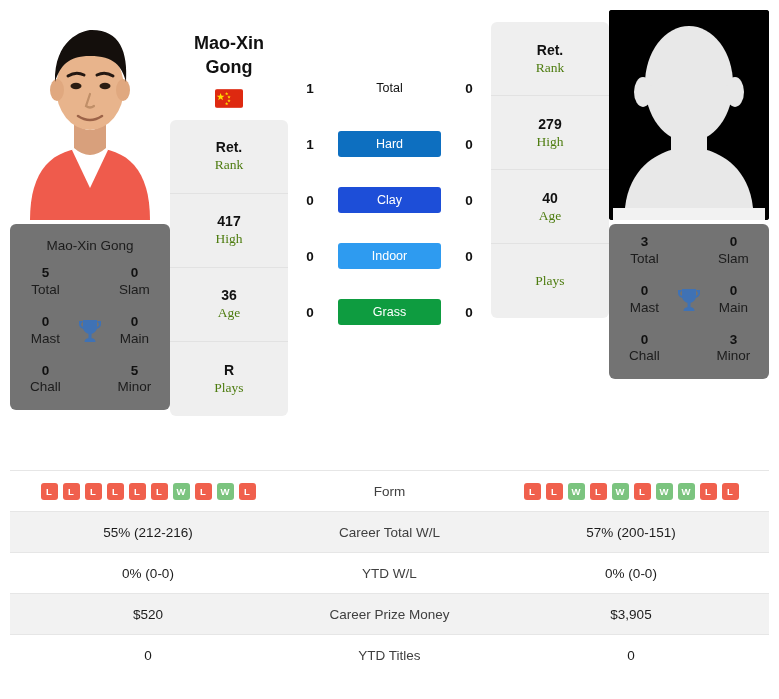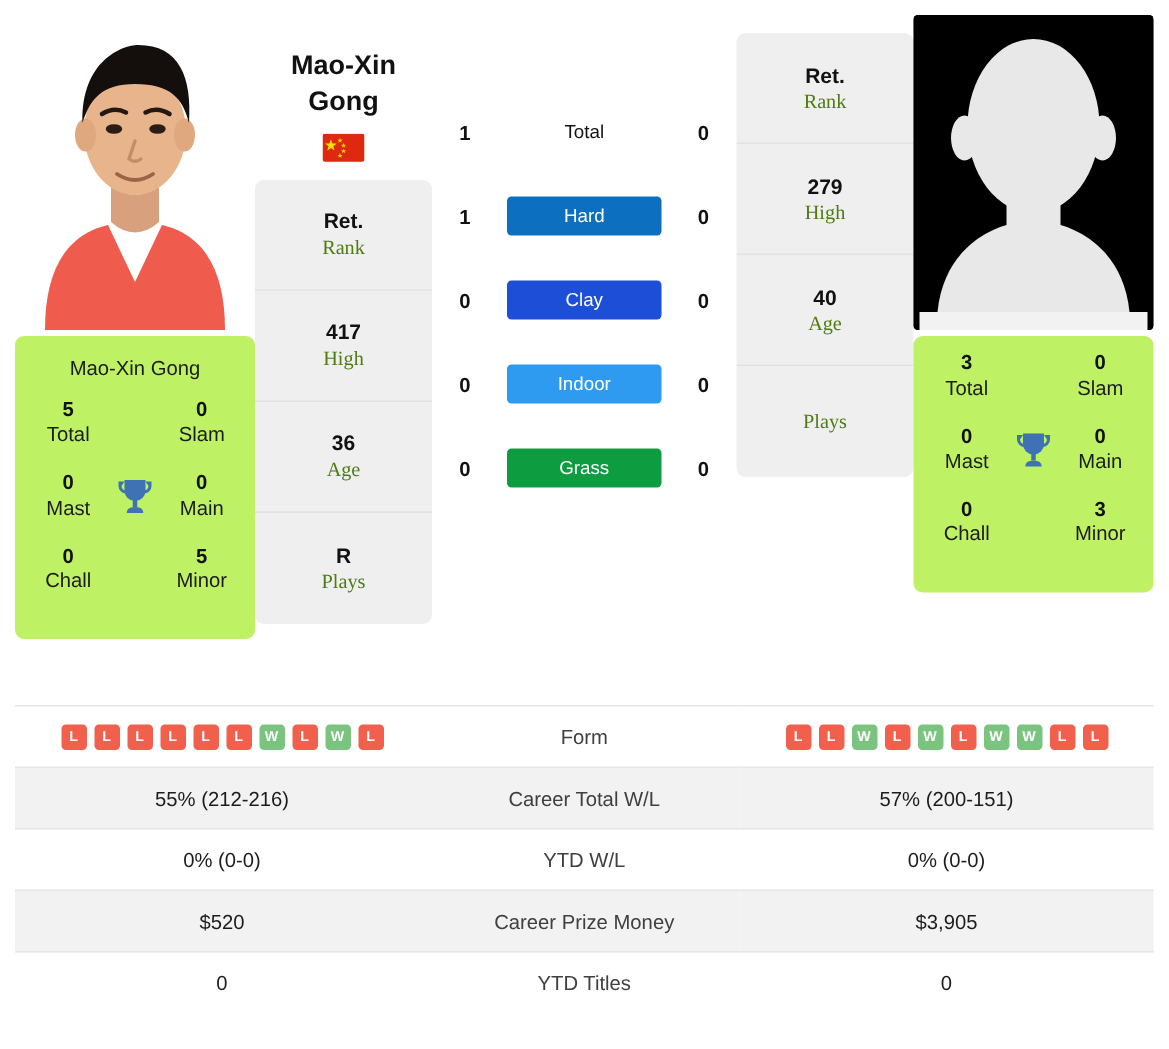--- a/index.html
+++ b/index.html
@@ -34,23 +34,23 @@
     background: #ffffff;
     position: relative;
   }
   .photo-wrap.dark { background: #000000; }
 
   .photo-svg { display:block; width:100%; height:100%; }
 
   
   .titles-box {
     margin-top: 4px;
-    background: #bef264;
+    background: #737373;
     border-radius: 6px;
-    padding: 10px 8px 30px 8px;
+    padding: 10px 8px 14px 8px;
     width: 160px;
   }
   .titles-name {
     text-align: center;
     font-size: 13.5px;
     color: #1c1c1c;
     padding: 4px 0 12px 0;
   }
   .titles-grid {
     display: grid;

